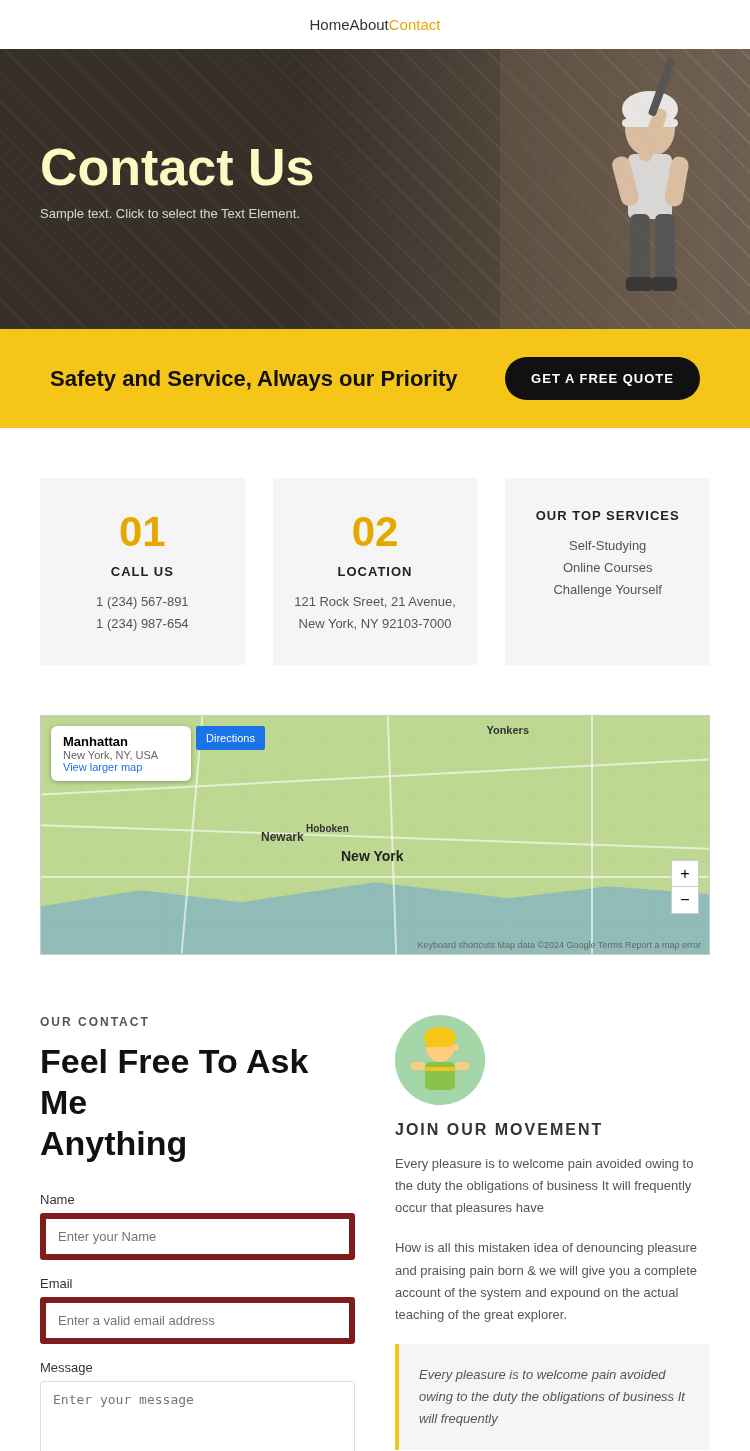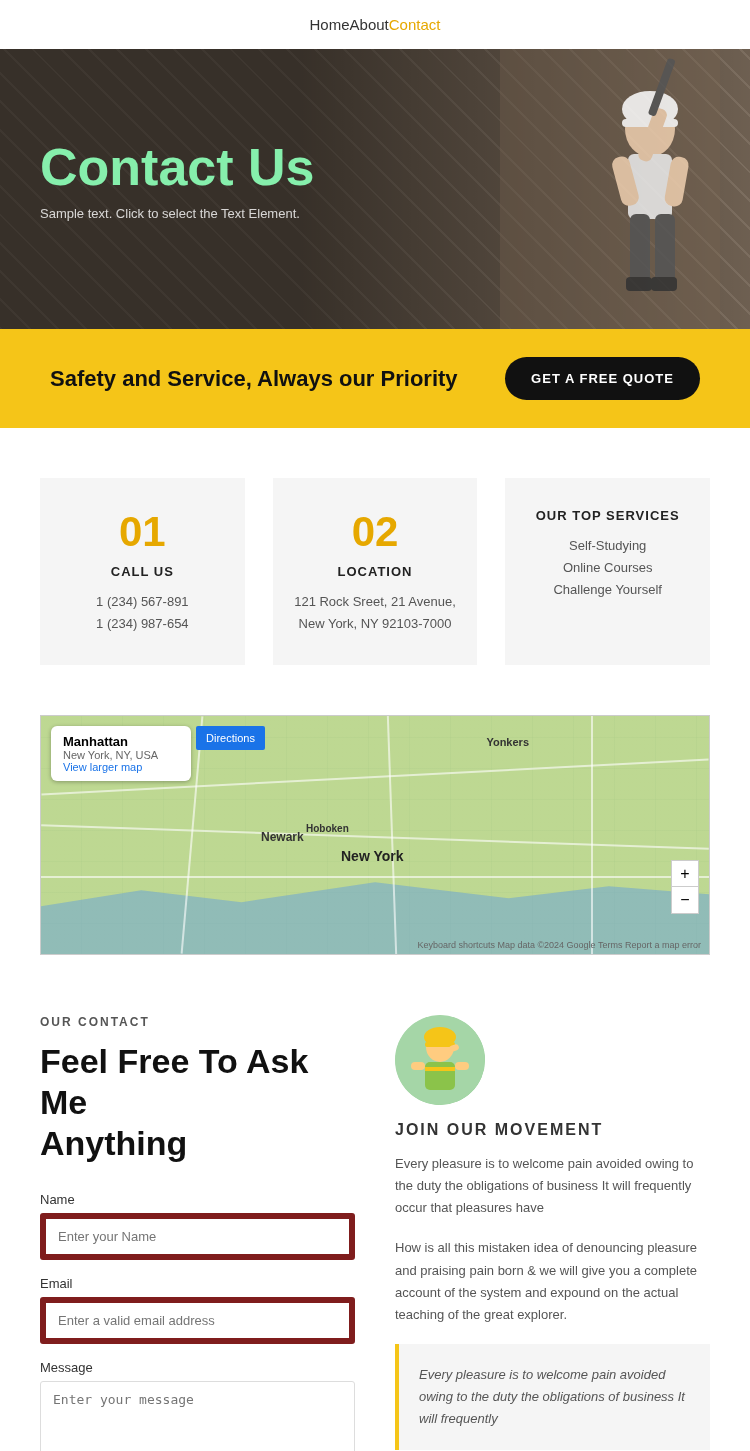--- a/index.html
+++ b/index.html
@@ -33,21 +33,21 @@
       height: 100%;
       background: linear-gradient(to right, rgba(0,0,0,0.55) 40%, rgba(0,0,0,0.1) 100%),
                   repeating-linear-gradient(45deg, #8a7a6a 0px, #8a7a6a 2px, #7a6a5a 2px, #7a6a5a 20px);
     }
     .hero-content {
       position: absolute;
       top: 90px;
       left: 40px;
     }
     .hero-content h1 {
-      color: #86efac;
+      color: #fef9c3;
       font-size: 52px;
       font-weight: bold;
       line-height: 1.1;
     }
     .hero-content p {
       color: rgba(255,255,255,0.8);
       font-size: 13px;
       margin-top: 10px;
     }
 
@@ -179,21 +179,21 @@
       cursor: pointer;
     }
     .map-label {
       position: absolute;
       font-size: 11px;
       font-weight: bold;
       color: #333;
     }
     .map-label.new-york { bottom: 90px; left: 300px; font-size: 14px; color: #222; }
     .map-label.newark { bottom: 110px; left: 220px; font-size: 12px; }
-    .map-label.yonkers { top: 20px; right: 180px; font-size: 11px; }
+    .map-label.yonkers { top: 8px; right: 180px; font-size: 11px; }
     .map-label.hoboken { bottom: 120px; left: 265px; font-size: 10px; }
     .map-zoom {
       position: absolute;
       right: 10px;
       bottom: 40px;
       display: flex;
       flex-direction: column;
       background: #fff;
       border: 1px solid #ccc;
     }

